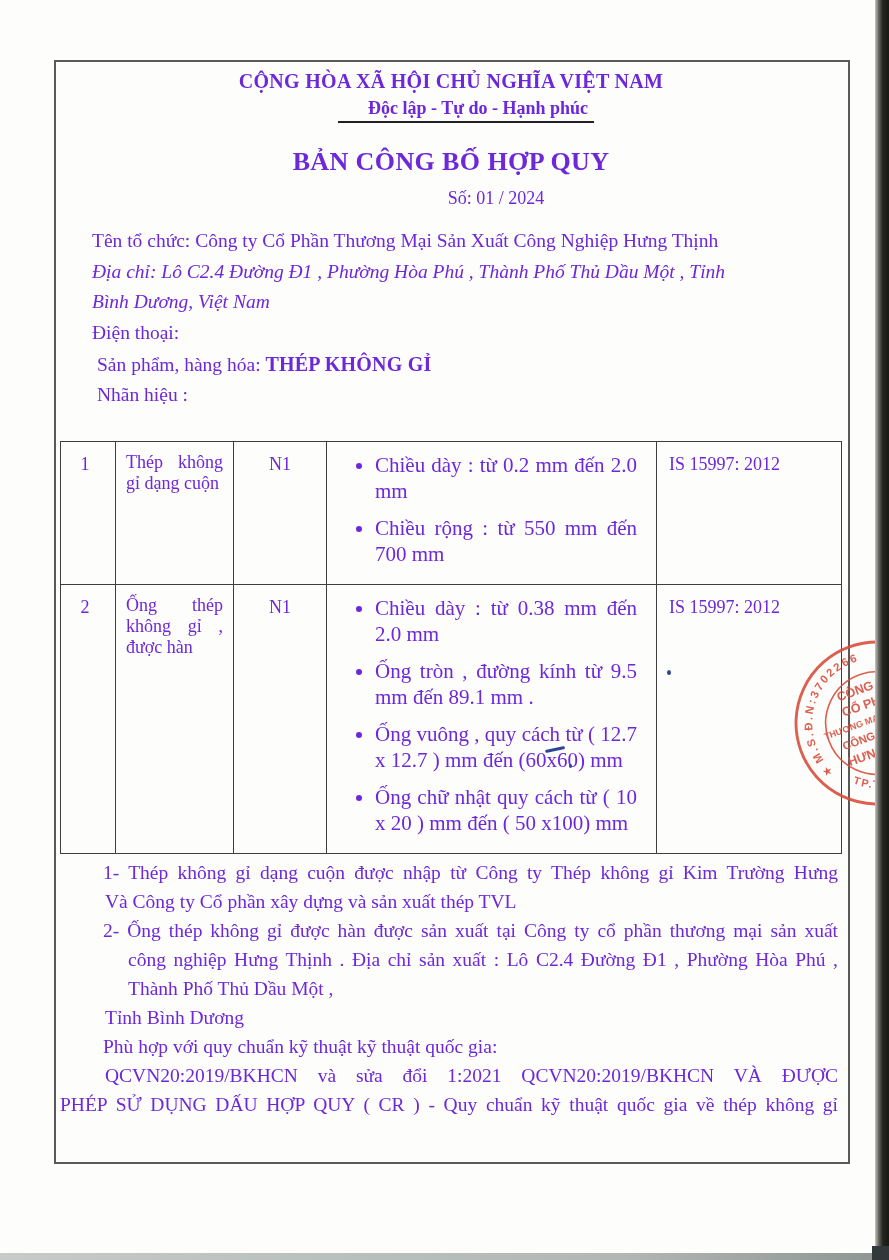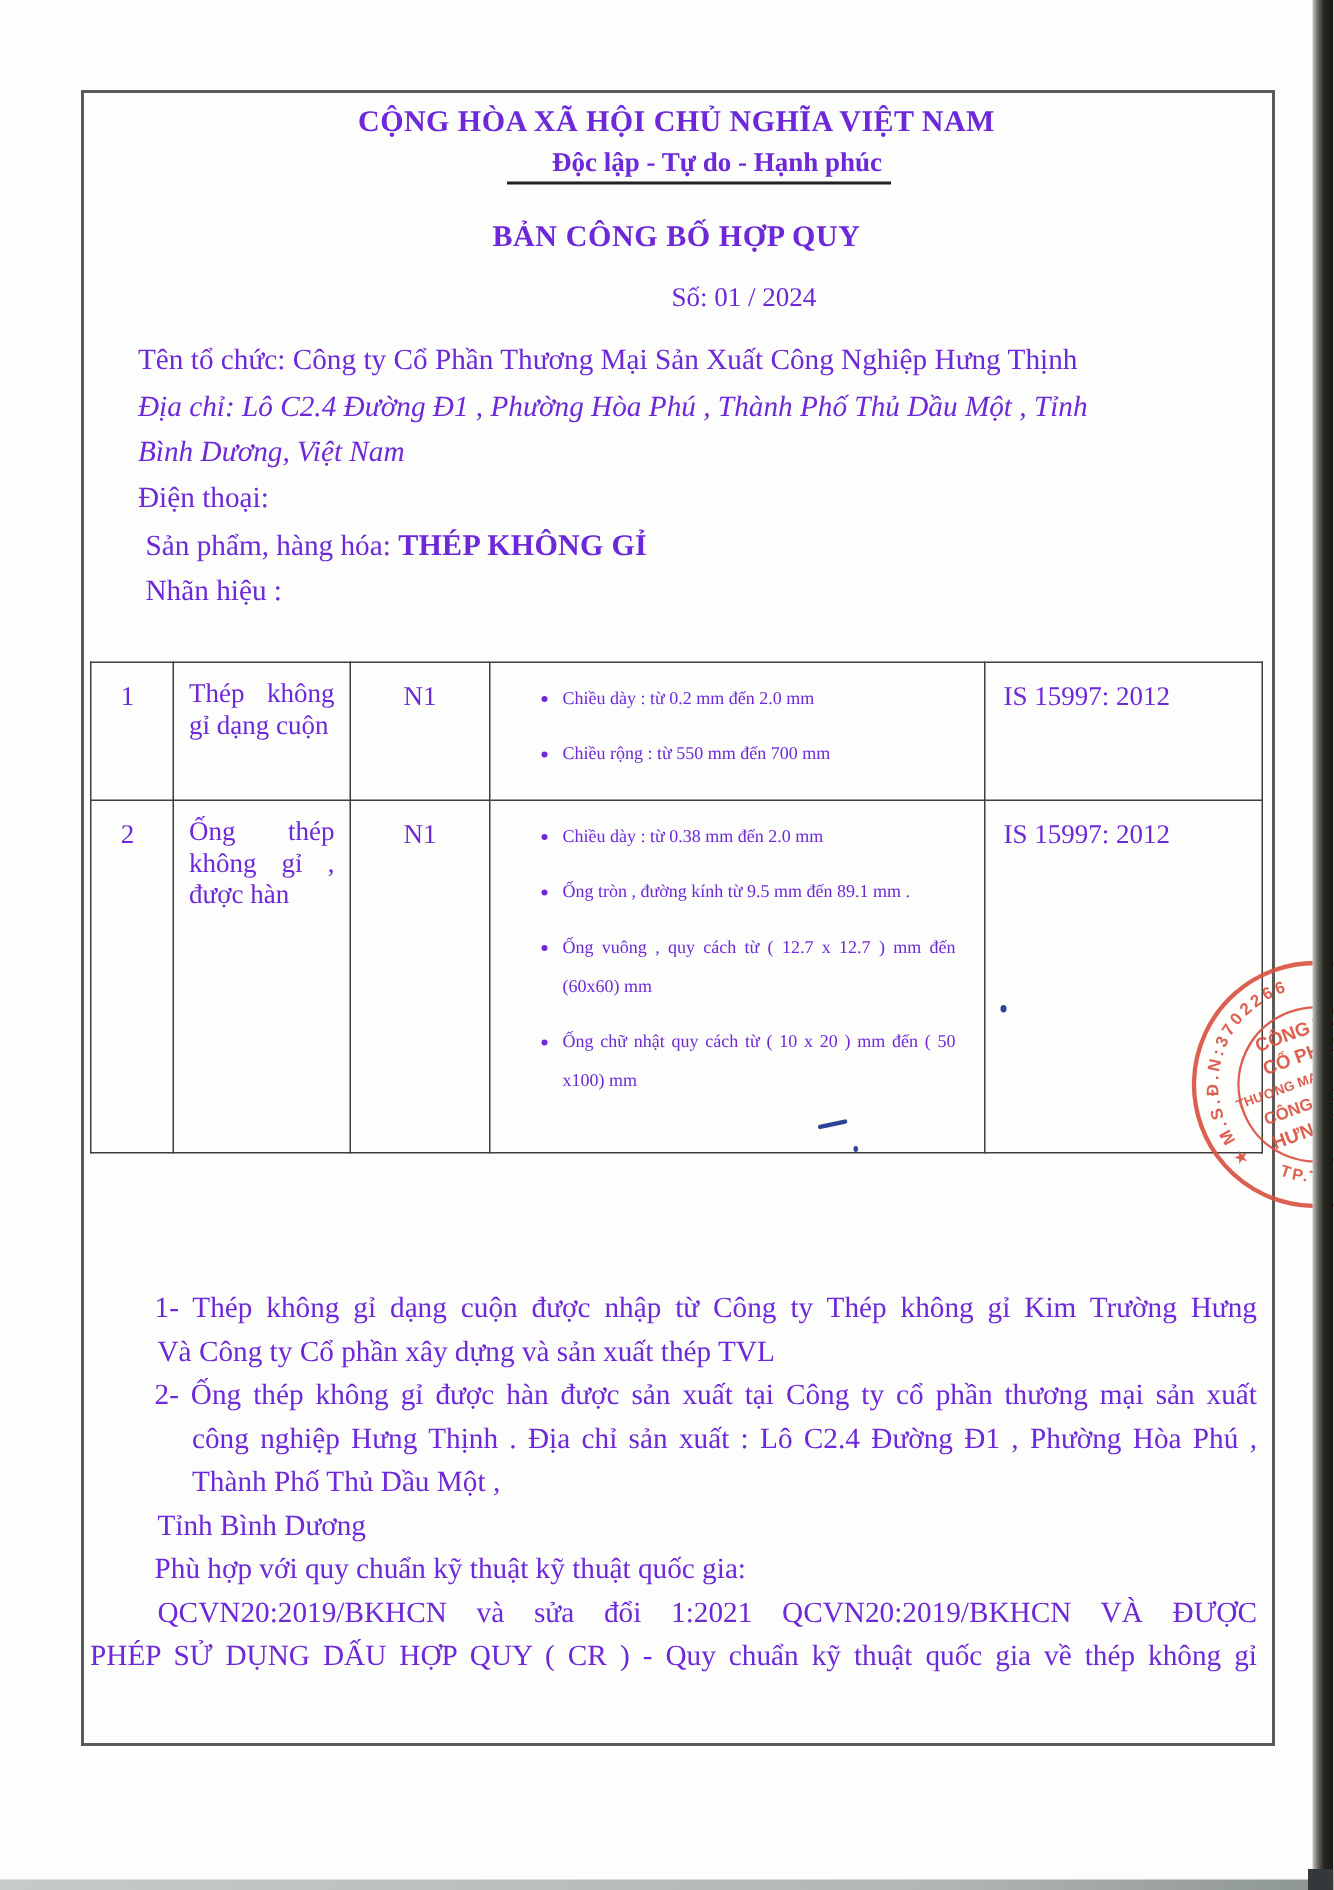--- a/index.html
+++ b/index.html
@@ -15,21 +15,21 @@
     background:linear-gradient(to right,#c9c9c5 0%,#6b6b66 25%,#26261f 55%,#191915 100%);z-index:9;}
   .edge-bottom{left:0;top:1253px;width:889px;height:7px;
     background:linear-gradient(to right,#c6cac8 0%,#b0b7b4 70%,#8d9592 100%);z-index:8;}
   .edge-corner{left:872px;top:1246px;width:17px;height:14px;background:#33383a;z-index:10;}
   
   .frame{left:54px;top:60px;width:792px;height:1100px;border:2px solid #5a5a58;z-index:1;}
   
   .hdr1{left:54px;top:70px;width:794px;text-align:center;font-size:20px;font-weight:bold;letter-spacing:.3px;}
   .hdr2{left:54px;top:98px;width:824px;text-align:center;font-size:18px;font-weight:bold;}
   .hdr2 span{display:inline-block;border-bottom:2.5px solid #222126;padding:0 6px 2px 30px;}
-  .title{left:54px;top:147px;width:794px;text-align:center;font-size:20px;font-weight:bold;letter-spacing:.4px;}
+  .title{left:54px;top:147px;width:794px;text-align:center;font-size:26px;font-weight:bold;letter-spacing:.4px;}
   .docnum{left:54px;top:188px;width:884px;text-align:center;font-size:18px;}
   
   .iline{font-size:19.5px;line-height:30px;}
   .org{left:92px;top:226px;width:730px;}
   .addr{left:92px;top:257px;width:730px;font-style:italic;}
   .phone{left:92px;top:318px;width:400px;}
   .product{left:97px;top:349px;width:720px;}
   .product b{font-size:20px;letter-spacing:.2px;}
   .brand{left:97px;top:380px;width:400px;}
   .intro{left:97px;top:411px;width:720px;}
@@ -39,21 +39,21 @@
   table.spec th{height:44px;vertical-align:middle;text-align:left;padding:2px 4px 2px 12px;}
   th.c-stt,td.c-stt{text-align:center;padding-left:2px;}
   td{padding:10px 8px;}
   td.c-stt{padding-top:12px;}
   td.c-mac{text-align:center;padding-top:12px;}
   td.c-sp{padding:10px 10px;text-align:justify;}
   td.c-qc{padding:6px 4px;}
   td.c-tc{padding:12px 4px 4px 12px;}
   .r1{height:92px;} .r2{height:235px;}
   ul.qc{margin:4px 0 0 44px;padding:0;width:262px;}
-  ul.qc li{text-align:justify;font-size:12px;line-height:26px;margin-bottom:11px;}
+  ul.qc li{text-align:justify;font-size:21px;line-height:26px;margin-bottom:11px;}
   
   .notes{left:60px;top:858px;width:782px;font-size:19.5px;line-height:29px;z-index:2;}
   .n-ind1{padding-left:43px;}
   .n-ind2{padding-left:45px;}
   .n-ind3{padding-left:68px;}
   .jl{text-align:justify;text-align-last:justify;padding-right:4px;}
   
   .stamp{left:787px;top:633px;width:180px;height:180px;z-index:3;opacity:.9;}
   
   .ink-dot{left:667px;top:670px;width:4px;height:5px;border-radius:50%;background:#2e4496;z-index:4;}

